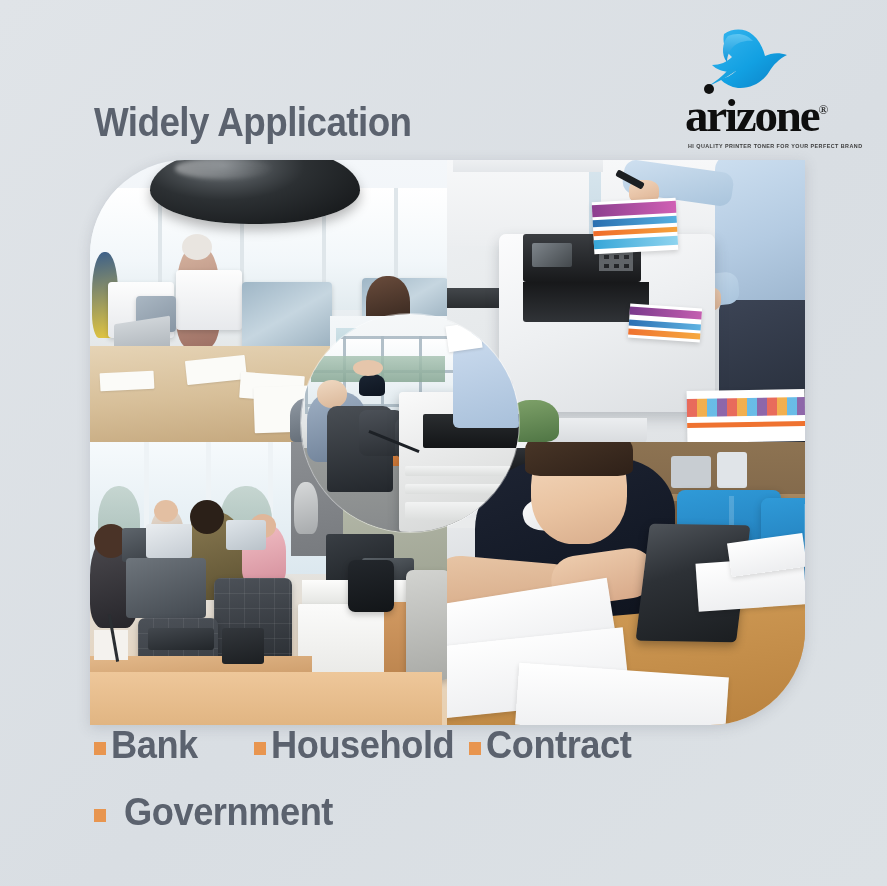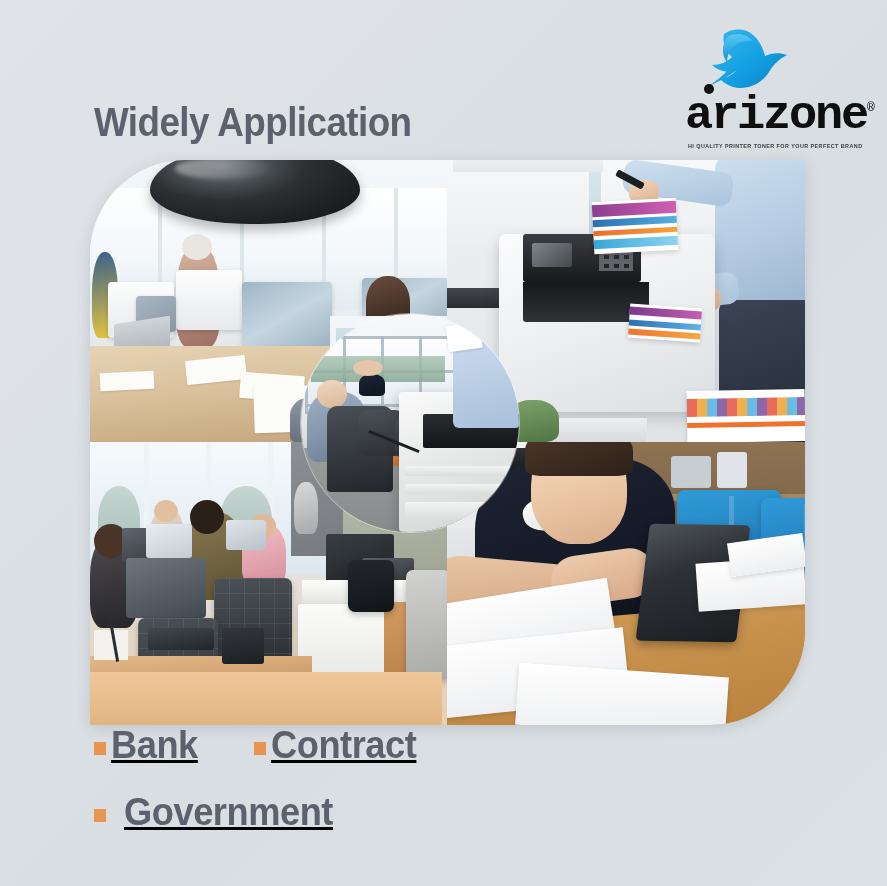--- a/index.html
+++ b/index.html
@@ -22,21 +22,21 @@
     font-family:"Liberation Sans", sans-serif;
     transform:scaleX(0.92);transform-origin:left center;
     white-space:nowrap;
   }
 
   
   .logo{position:absolute;right:52px;top:26px;width:150px;height:110px;}
   .logo-bird{position:absolute;left:8px;top:0;width:108px;height:70px;}
   .logo-word{position:absolute;left:0;top:66px;font-size:47px;font-weight:bold;
              letter-spacing:-2.2px;color:#0e0e0e;line-height:1;
-             font-family:Liberation Mono, monospace;}
+             font-family:Liberation Serif, serif;}
   .logo-reg{font-size:13px;vertical-align:super;letter-spacing:0;font-weight:normal;}
   .logo-tag{position:absolute;left:3px;top:117px;font-size:5.4px;
             letter-spacing:0.45px;color:#3b3b3b;white-space:nowrap;
             font-family:"Liberation Sans", sans-serif;font-weight:bold;}
 
   
   .collage{
     position:absolute;left:90px;top:160px;width:715px;height:565px;
     border-top-left-radius:95px;
     border-bottom-right-radius:95px;
@@ -214,21 +214,21 @@
   .p5 .ccopier .tr{position:absolute;left:6px;right:6px;height:10px;
       background:linear-gradient(180deg,#f2f3f3,#dcdedd);border-radius:2px;}
   .p5 .cperson2{position:absolute;right:-2px;top:18px;width:68px;height:96px;
       background:linear-gradient(165deg,#ccdcef,#a8c0da);border-radius:24px 8px 6px 6px;}
   .p5 .cpaper{position:absolute;right:38px;top:10px;width:34px;height:26px;
       background:#fff;transform:rotate(-8deg);box-shadow:0 1px 3px rgba(0,0,0,.15);}
 
   
   .tags{position:absolute;left:94px;top:725px;width:740px;}
   .tagrow{display:flex;align-items:flex-start;height:67px;}
-  .tag{display:flex;align-items:flex-start;text-decoration:underline;}
+  .tag{display:flex;align-items:flex-start;}
   .dot{width:12px;height:13px;background:#e8954f;flex:0 0 auto;
        align-self:flex-end;margin-bottom:9px;margin-right:5px;}
   .tag-label{font-size:39px;font-weight:bold;color:#5b626e;line-height:1;
        letter-spacing:-0.5px;transform:scaleX(0.93);transform-origin:left center;
        white-space:nowrap;font-family:"Liberation Sans", sans-serif;}
 </style>
 </head>
 <body>
 
 <div class="page">
@@ -440,20 +440,24 @@
     </div>
 
   </div>
 
   <div class="tags">
     <div class="tagrow">
       <div class="tag" style="width:160px">
         <span class="dot"></span>
         <span class="tag-label">Bank</span>
       </div>
+      <div class="tag" style="width:215px">
+        <span class="dot"></span>
+        <span class="tag-label">Household</span>
+      </div>
       <div class="tag">
         <span class="dot"></span>
         <span class="tag-label">Contract</span>
       </div>
     </div>
     <div class="tagrow">
       <div class="tag">
         <span class="dot" style="margin-right:18px"></span>
         <span class="tag-label">Government</span>
       </div>

